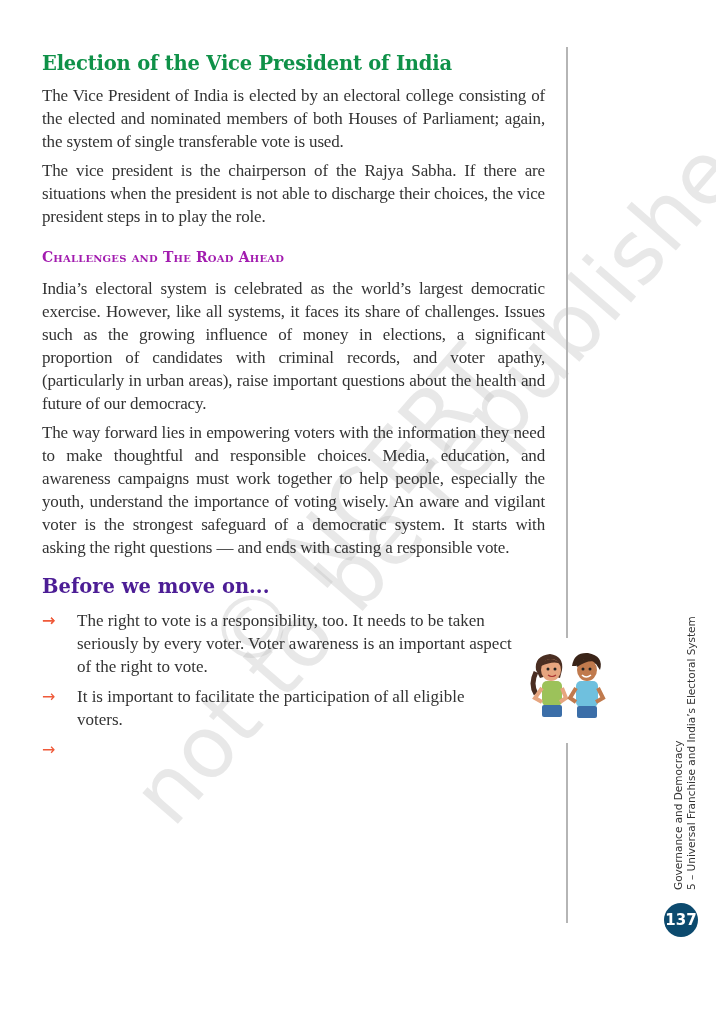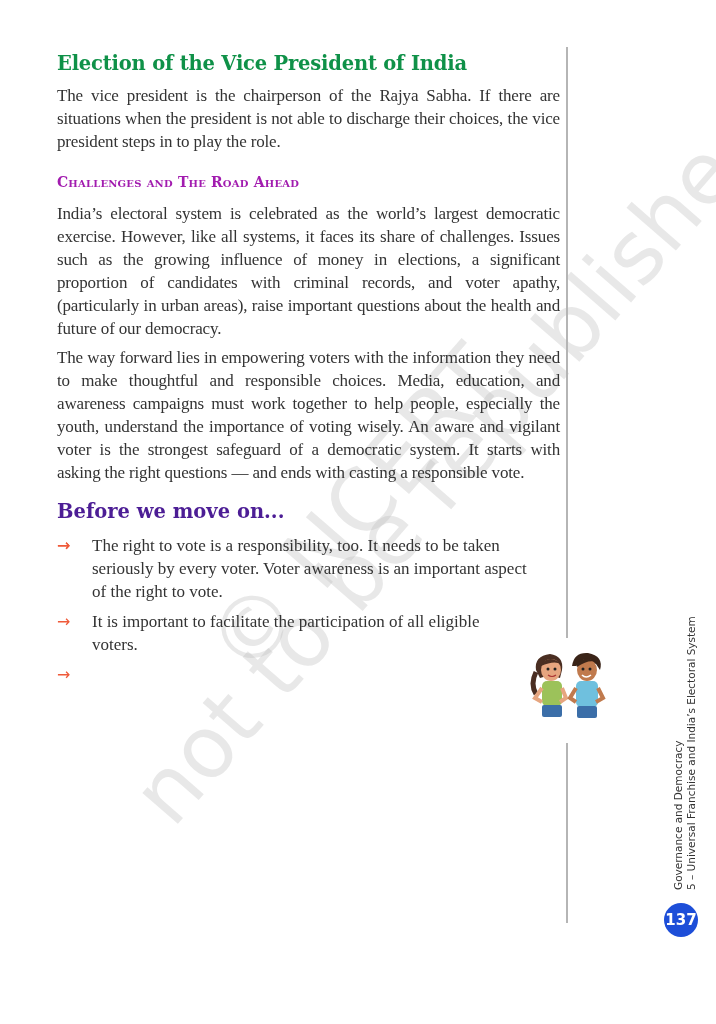--- a/index.html
+++ b/index.html
@@ -3,21 +3,21 @@
   <meta charset="utf-8">
   <style>
     html, body { margin: 0; padding: 0; }
     body {
       width: 716px; height: 1024px; background: #ffffff;
       position: relative; overflow: hidden;
       font-family: "DejaVu Serif", "Liberation Serif", serif;
       color: #333333;
     }
     .content {
-      position: absolute; left: 57px; top: 50px; width: 503px;
+      position: absolute; left: 42px; top: 50px; width: 503px;
     }
     .h-green {
       font-family: "DejaVu Serif", serif; font-weight: bold;
       color: #0f9148; font-size: 19.5px; margin: 0 0 6px 0; line-height: 28px;
       letter-spacing: -0.2px;
     }
     .h-blue-caps {
       font-family: "DejaVu Serif", serif; font-weight: bold;
       color: #a21caf; font-size: 14px; margin: 14px 0 5px 0; line-height: 30px;
       font-variant: small-caps; letter-spacing: 0.2px;
@@ -52,21 +52,21 @@
     }
     .side-text {
       position: absolute; left: 672px; top: 890px;
       transform: rotate(-90deg); transform-origin: left top;
       font-family: "DejaVu Sans", sans-serif; font-size: 10.5px; color: #333;
       white-space: nowrap; line-height: 13px;
     }
     .side-text .line2 { font-weight: normal; }
     .page-num {
       position: absolute; left: 664px; top: 903px; width: 34px; height: 34px;
-      border-radius: 50%; background: #1d4ed8; color: #fff;
+      border-radius: 50%; background: #0c4a6e; color: #fff;
       font-family: "DejaVu Sans", sans-serif; font-weight: bold; font-size: 15px;
       display: flex; align-items: center; justify-content: center;
     }
     .watermark {
       position: absolute; left: 0; top: 0; width: 716px; height: 1024px;
       pointer-events: none;
     }
     .wm {
       position: absolute; font-family: "DejaVu Sans", sans-serif;
       color: rgba(190,190,190,0.35); white-space: nowrap;
@@ -79,20 +79,21 @@
 <body>
 
 <div class="watermark">
   <div class="wm wm1">© NCERT</div>
   <div class="wm wm2">not to be republished</div>
 </div>
 
 <div class="content">
   <section>
     <h2 class="h-green">Election of the Vice President of India</h2>
+    <p class="body">The Vice President of India is elected by an electoral college consisting of the elected and nominated members of both Houses of Parliament; again, the system of single transferable vote is used.</p>
     <p class="body">The vice president is the chairperson of the Rajya Sabha. If there are situations when the president is not able to discharge their choices, the vice president steps in to play the role.</p>
   </section>
 
   <section>
     <h2 class="h-blue-caps">Challenges and The Road Ahead</h2>
     <p class="body">India’s electoral system is celebrated as the world’s largest democratic exercise. However, like all systems, it faces its share of challenges. Issues such as the growing influence of money in elections, a significant proportion of candidates with criminal records, and voter apathy, (particularly in urban areas), raise important questions about the health and future of our democracy.</p>
     <p class="body">The way forward lies in empowering voters with the information they need to make thoughtful and responsible choices. Media, education, and awareness campaigns must work together to help people, especially the youth, understand the importance of voting wisely. An aware and vigilant voter is the strongest safeguard of a democratic system. It starts with asking the right questions — and ends with casting a responsible vote.</p>
   </section>
 
   <section>

